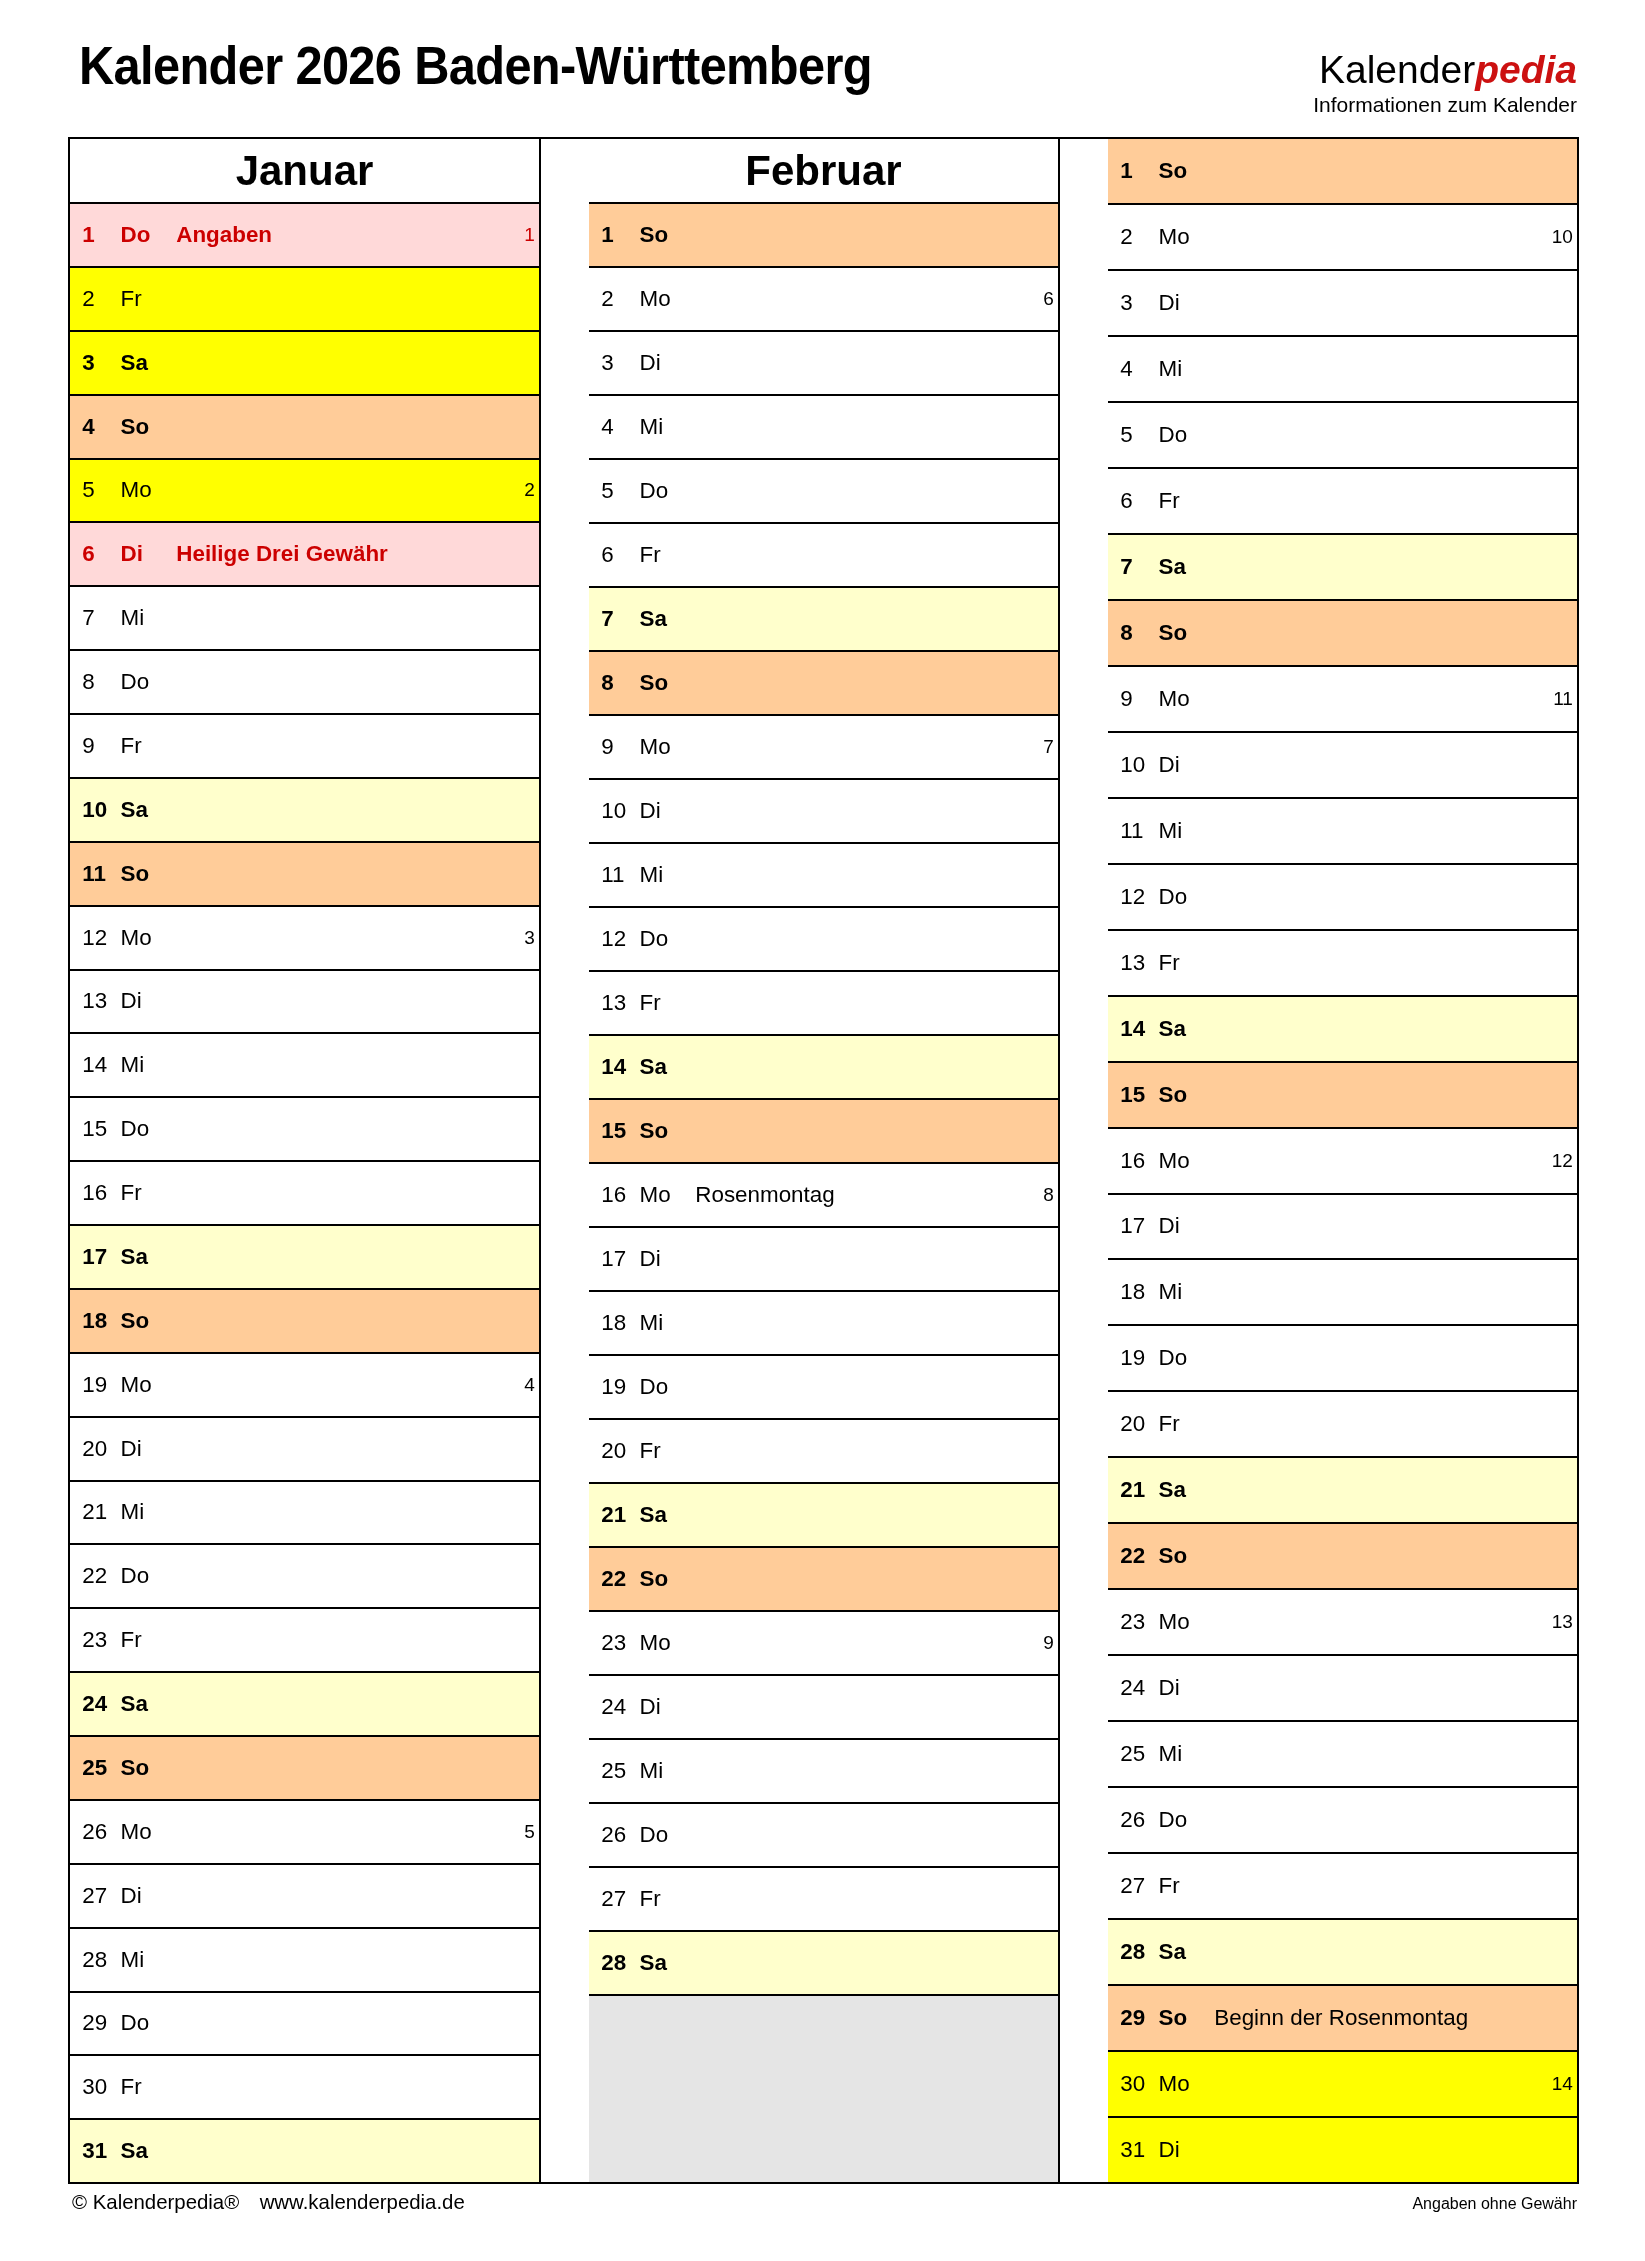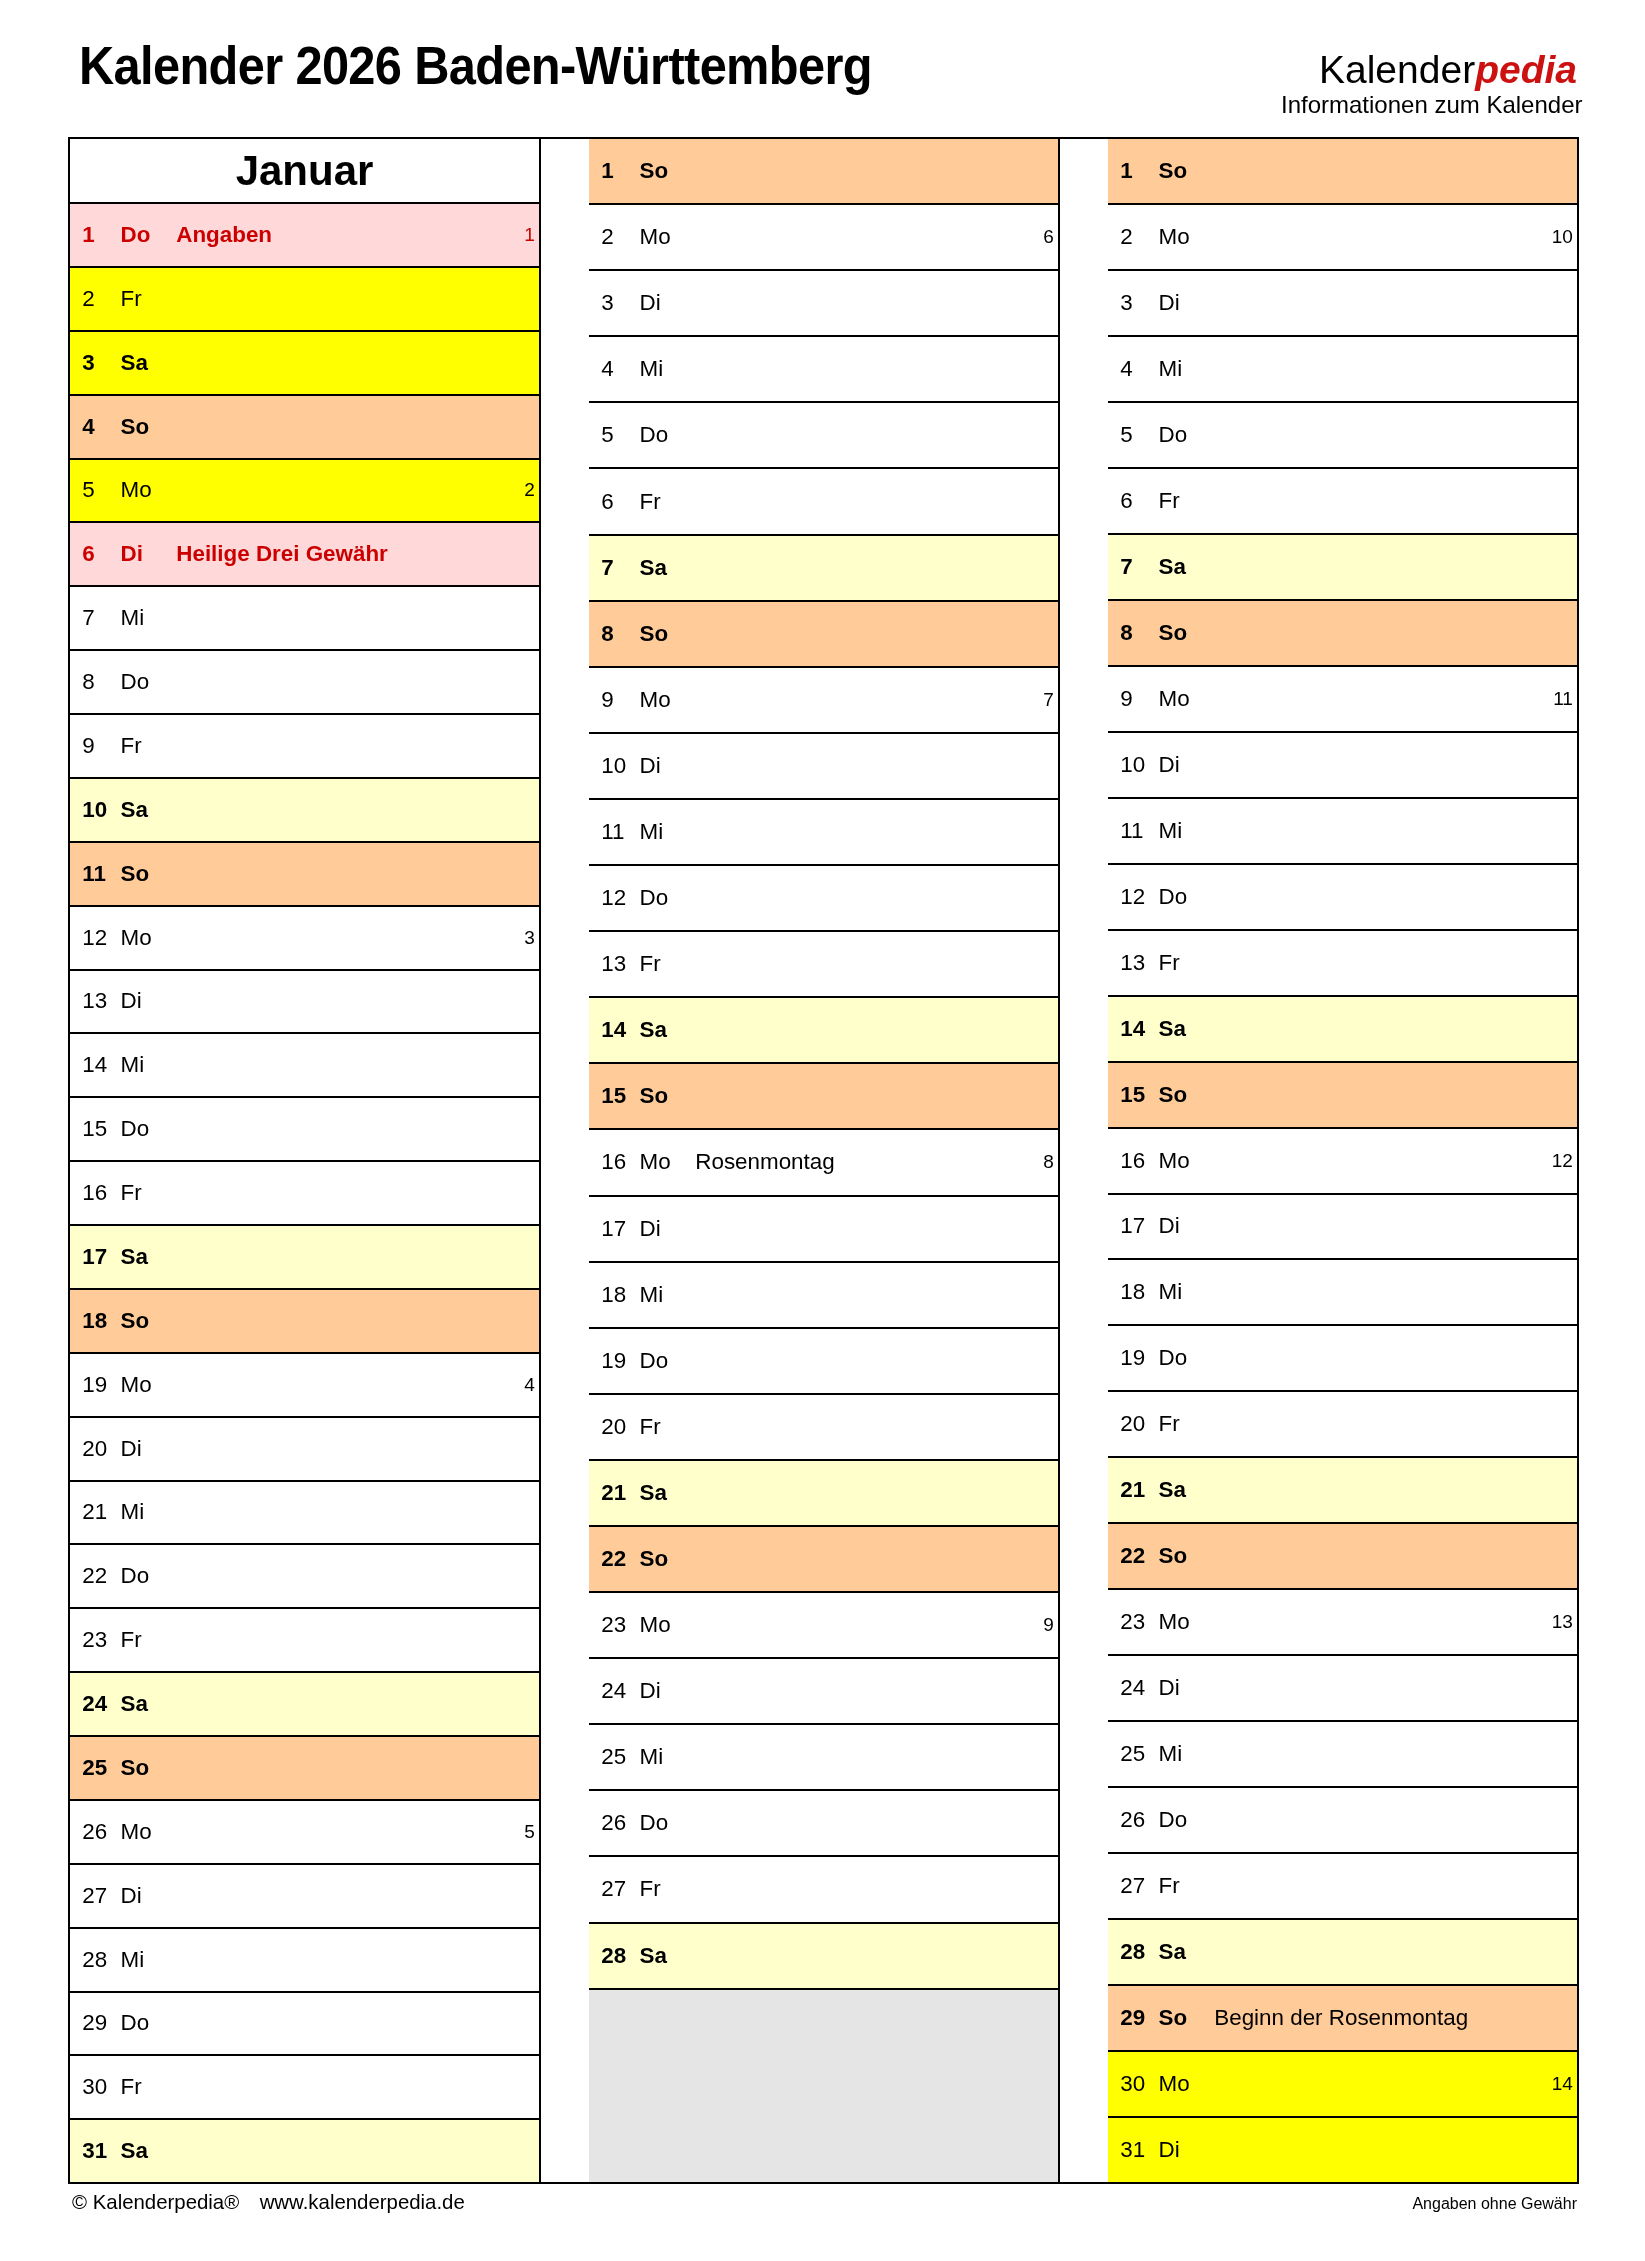--- a/index.html
+++ b/index.html
@@ -1,21 +1,21 @@
 <!DOCTYPE html>
 <html style="font-size:11px"><head>
 <meta charset="utf-8">
 <style>
   html, body { margin:0; padding:0; background:#fff; }
   body { width:1645px; height:2261px; position:relative; overflow:hidden; font-family:"Liberation Sans", sans-serif; color:#000; }
   .title { position:absolute; left:79px; top:35px; font-size:53px; font-weight:bold; letter-spacing:-0.7px; transform:scaleX(0.92); transform-origin:left top; white-space:nowrap; }
   .brand { position:absolute; left:1281px; top:49px; width:296px;text-align:right; }
   .brand-name { font-size:39px; line-height:41px; white-space:nowrap; }
   .brand-name .pedia { color:#CC1111; font-weight:bold; font-style:italic; }
-  .brand-sub { font-size:24px; line-height:23px; margin-top:2.7px; white-space:nowrap; }
+  .brand-sub { font-size:21px; line-height:23px; margin-top:2.7px; white-space:nowrap; }
   .grid { position:absolute; left:68px; top:137px; width:1511px; height:2047px; border:2.7px solid #000; box-sizing:border-box; display:flex;gap:48px; }
   .col { flex:1 1 0; display:flex; flex-direction:column; border-right:2px solid #000; }
   .col:last-child { border-right:none; }
   .col-head { height:65px; box-sizing:border-box; border-bottom:2.7px solid #000; display:flex; align-items:center; justify-content:center; font-size:42px; font-weight:bold; }
   .rows { flex:1; display:flex; flex-direction:column; }
   .row { flex:1 1 0; box-sizing:border-box; border-bottom:2px solid #000; display:flex; align-items:center; position:relative; font-size:22.4px; }
   .row:last-child { border-bottom:none; }
   .row .d { width:33px; padding-left:12.2px; }
   .row .wd { width:53px; padding-left:5.4px; }
   .row .note { padding-left:2.7px; white-space:nowrap; }
@@ -222,20 +222,21 @@
         </div>
         <div class="row" style="background: rgb(255, 255, 204); color: rgb(0, 0, 0);">
           <span class="d bold">31</span>
           <span class="wd bold">Sa</span>
           <span class="note bold"></span>
           <span class="kw"></span>
         </div>
       </div>
     </div>
     <div class="col">
+      <div class="col-head">Februar</div>
       <div class="rows">
         <div class="row" style="background: rgb(255, 204, 153); color: rgb(0, 0, 0);">
           <span class="d bold">1</span>
           <span class="wd bold">So</span>
           <span class="note bold"></span>
           <span class="kw"></span>
         </div>
         <div class="row" style="background: rgb(255, 255, 255); color: rgb(0, 0, 0);">
           <span class="d">2</span>
           <span class="wd">Mo</span>

